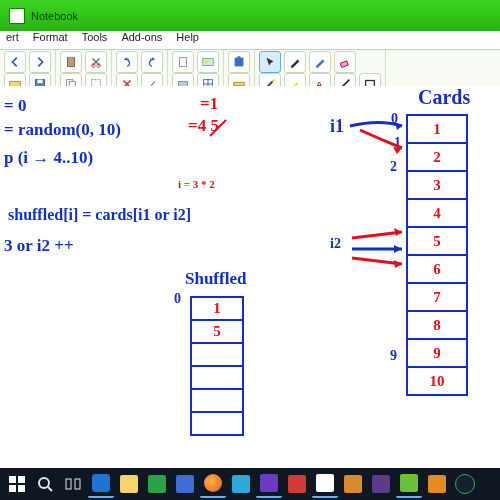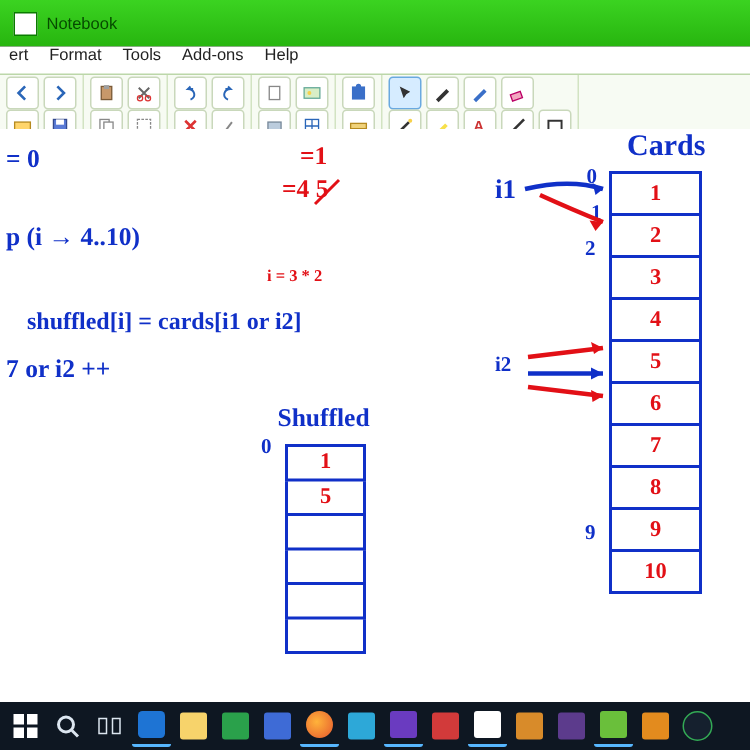--- a/index.html
+++ b/index.html
@@ -226,23 +226,24 @@
               <rect x="3" y="4" width="10" height="8" fill="none" stroke="#333" stroke-width="1.5"></rect>
             </svg>
           </div>
       </div>
     </div>
   </div>
 
   <div class="canvas">
 
     <div class="ink blue" style="left:4px;top:10px;font-size:17px">= 0</div>
+    <div class="ink blue" style="left:4px;top:34px;font-size:17px">= random(0, 10)</div>
     <div class="ink blue" style="left:4px;top:62px;font-size:17px">p (i → 4..10)</div>
-    <div class="ink blue" style="left:18px;top:120px;font-size:16px">shuffled[i] = cards[i1 or i2]</div>
-    <div class="ink blue" style="left:4px;top:150px;font-size:17px">7 or i2 ++</div>
+    <div class="ink blue" style="left:8px;top:120px;font-size:16px">shuffled[i] = cards[i1 or i2]</div>
+    <div class="ink blue" style="left:4px;top:150px;font-size:17px">3 or i2 ++</div>
 
     <div class="ink red" style="left:200px;top:8px;font-size:17px">=1</div>
     <div class="ink red" style="left:188px;top:30px;font-size:17px">=4 5</div>
     <div class="ink red" style="left:178px;top:92px;font-size:11px"><span>i = 3 * 2</span></div>
 
     <div class="tag" style="left:418px;top:0px;font-size:20px">Cards</div>
     <div class="idx" style="left:391px;top:25px">0</div>
     <div class="idx" style="left:394px;top:49px">1</div>
     <div class="idx" style="left:390px;top:73px">2</div>
     <div class="idx" style="left:390px;top:262px">9</div>

